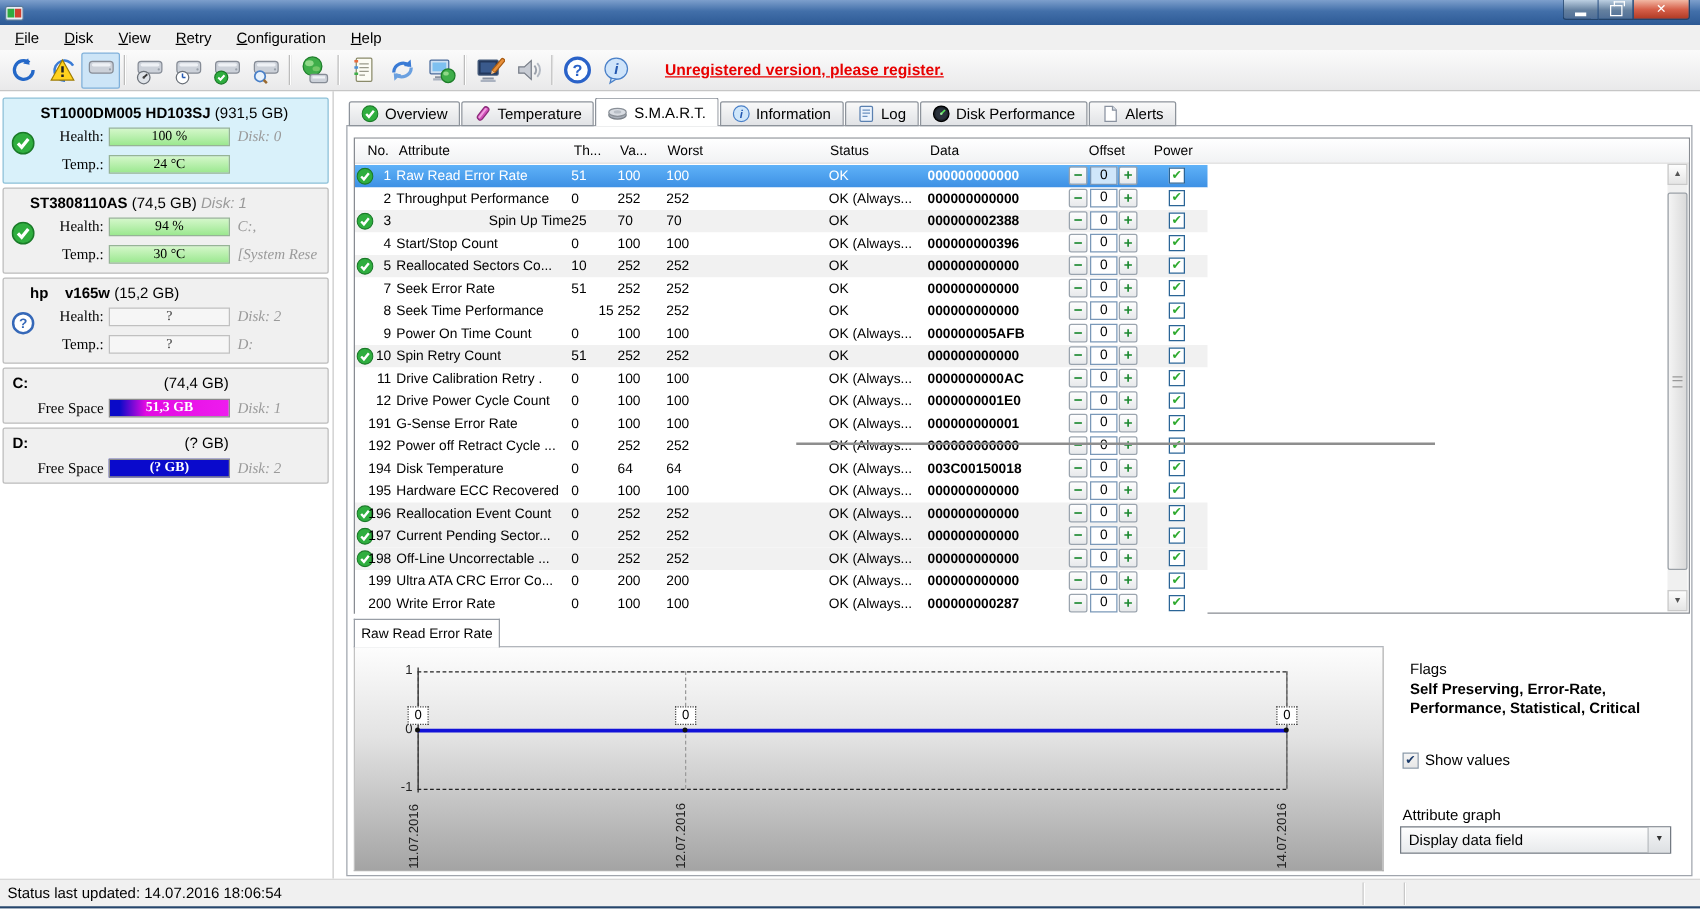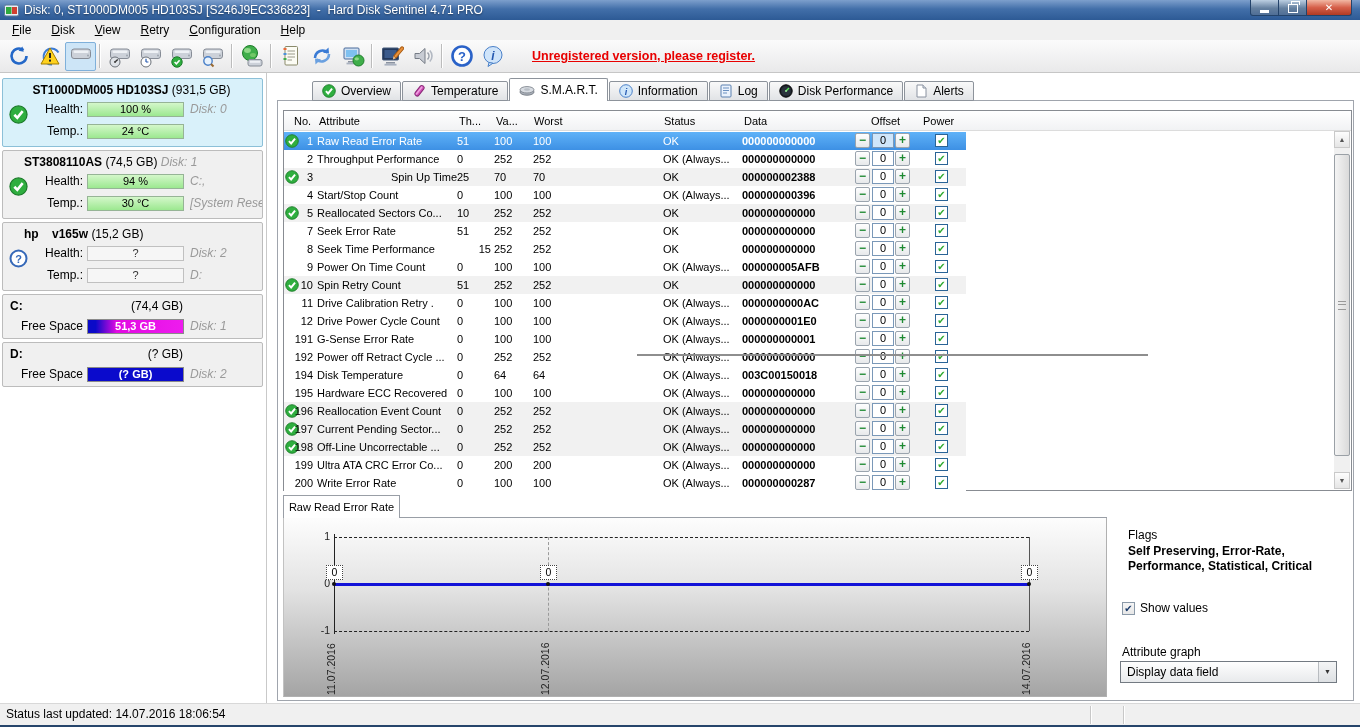--- a/index.html
+++ b/index.html
@@ -36,38 +36,38 @@
 
   
   #sidebar{position:absolute;left:2px;top:78px;width:261px;}
   .sb-panel{position:relative;background:#f0f0f0;border:1px solid #bcbcbc;border-radius:2px;box-sizing:border-box;}
   .sb-panel.disk{height:69px;margin-bottom:3px;}
   .sb-panel.part{height:45px;margin-bottom:3px;}
   .sb-panel.selected{background:#d9f1fa;border-color:#8cc0d8;}
   .sb-title{position:absolute;top:4px;left:0;right:2px;padding-left:21px;white-space:pre;overflow:hidden;}
   .sb-title.center{text-align:center;padding-left:0;}
   .gray{color:#9a9a9a;font-style:italic;}
-  .sb-row{position:absolute;left:0;right:0;height:16px;}
+  .sb-row{position:absolute;left:0;right:0;height:16px;font-family:Liberation Serif, serif;}
   .sb-row.r1{top:23px;} .sb-row.r2{top:45px;}
   .part .sb-row.r1{top:24px;}
   .sb-label{position:absolute;left:16px;width:64px;text-align:right;}
   .sb-bar{position:absolute;left:84px;top:0;width:97px;height:15px;border:1px solid #96b496;
     background:linear-gradient(#d4f7ca,#9ce890);text-align:center;font-size:11px;line-height:13px;box-sizing:border-box;}
   .sb-bar.unknown{background:#f6f6f6;border-color:#c0c0c0;color:#333;}
   .sb-bar.free-c{background:linear-gradient(90deg,#0a0ac8 0%,#0a0ac8 8%,#e20ae2 30%,#ee1cee 100%);border-color:#8a8a8a;color:#fff;font-weight:bold;}
   .sb-bar.free-d{background:#0a0acc;border-color:#8a8a8a;color:#fff;font-weight:bold;}
   .sb-right{position:absolute;left:187px;color:#9a9a9a;font-style:italic;white-space:nowrap;overflow:hidden;max-width:72px;}
   .sb-status{position:absolute;left:6px;top:26px;width:19px;height:19px;}
   .part-name{position:absolute;left:7px;top:4px;font-weight:bold;}
   .part-size{position:absolute;left:70px;top:4px;width:110px;text-align:right;}
   .v-divider{position:absolute;left:266px;top:73px;width:1px;height:630px;background:#c9c9c9;}
 
   
   .main-box{position:absolute;left:277px;top:100px;width:1077px;height:601px;background:#fff;border:1px solid #a0a5ad;box-sizing:border-box;z-index:0;}
-  #tabs{position:absolute;left:279px;top:78px;height:23px;display:flex;align-items:flex-end;z-index:3;margin-left:33px;}
+  #tabs{position:absolute;left:279px;top:78px;height:23px;display:flex;align-items:flex-end;z-index:3;}
   .tab{height:20px;display:flex;align-items:center;gap:5px;padding:0 9px;border:1px solid #8d939b;border-radius:2px 2px 0 0;
     background:linear-gradient(#f9f9f9,#e1e3e6);margin-right:1px;font-size:12px;box-sizing:border-box;white-space:nowrap;}
   .tab.active{height:23px;background:#fff;border-bottom:none;z-index:4;}
   .tab-ico{display:inline-flex;}
 
   
   #table-wrap{position:absolute;left:283px;top:110px;width:1069px;height:381px;border:1px solid #888c92;background:#fff;box-sizing:border-box;z-index:1;font-size:11px;}
   #t-header{position:absolute;left:0;top:0;width:100%;height:20px;background:linear-gradient(#ffffff,#f1f2f4);border-bottom:1px solid #dcdcdc;box-sizing:border-box;}
   .th-cell{position:absolute;top:2px;height:16px;line-height:16px;white-space:nowrap;}
   .t-row{position:absolute;left:0;width:682px;height:18px;background:#fff;}
@@ -128,21 +128,20 @@
 <div id="window">
 
   <div class="titlebar">
     <span class="app-icon">
         <svg width="15" height="15" viewBox="0 0 15 15">
           <rect x="0.5" y="2" width="14" height="11" rx="1.5" fill="#e8eef6" stroke="#5a7a9a"></rect>
           <rect x="2" y="4" width="5.5" height="7" fill="#2faa3f"></rect>
           <rect x="8" y="4" width="5" height="7" fill="#d04030"></rect>
         </svg>
       </span>
-    <span class="title-text">Disk: 0, ST1000DM005 HD103SJ [S246J9EC336823]  -  Hard Disk Sentinel 4.71 PRO</span>
     <div class="win-btns">
       <div class="wb min">
           <span class="wb-min-glyph"></span>
         </div>
       <div class="wb max">
           <span class="wb-rest-glyph"></span>
         </div>
       <div class="wb close">
           <span>✕</span>
         </div>

